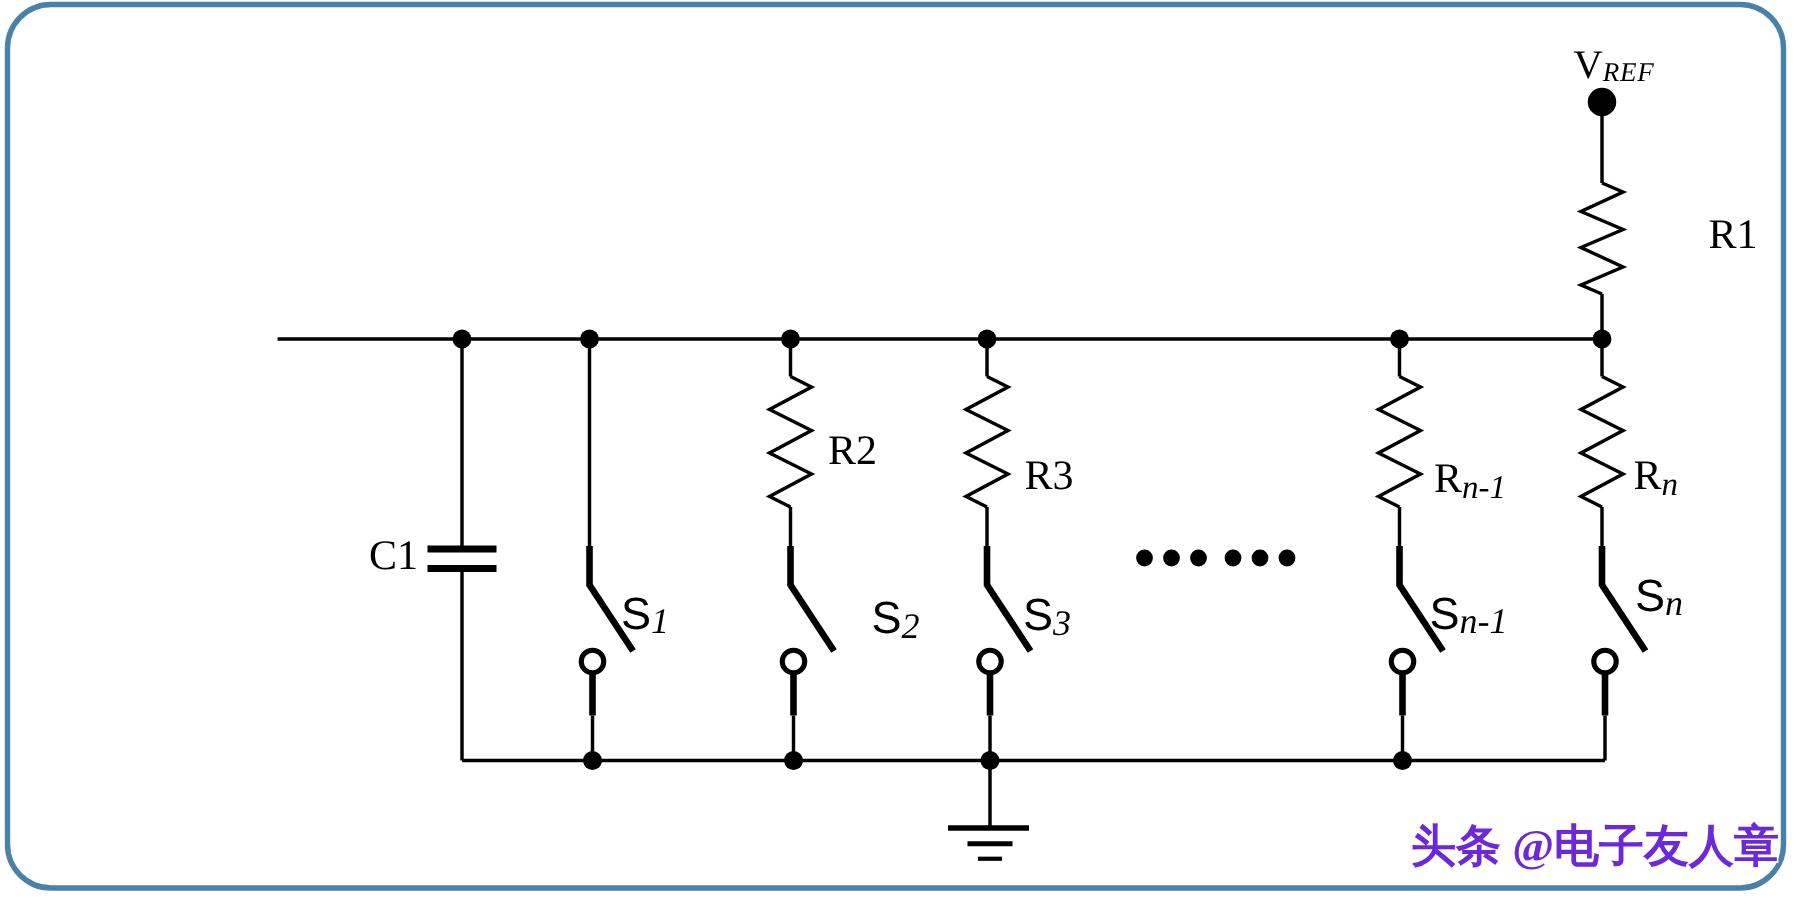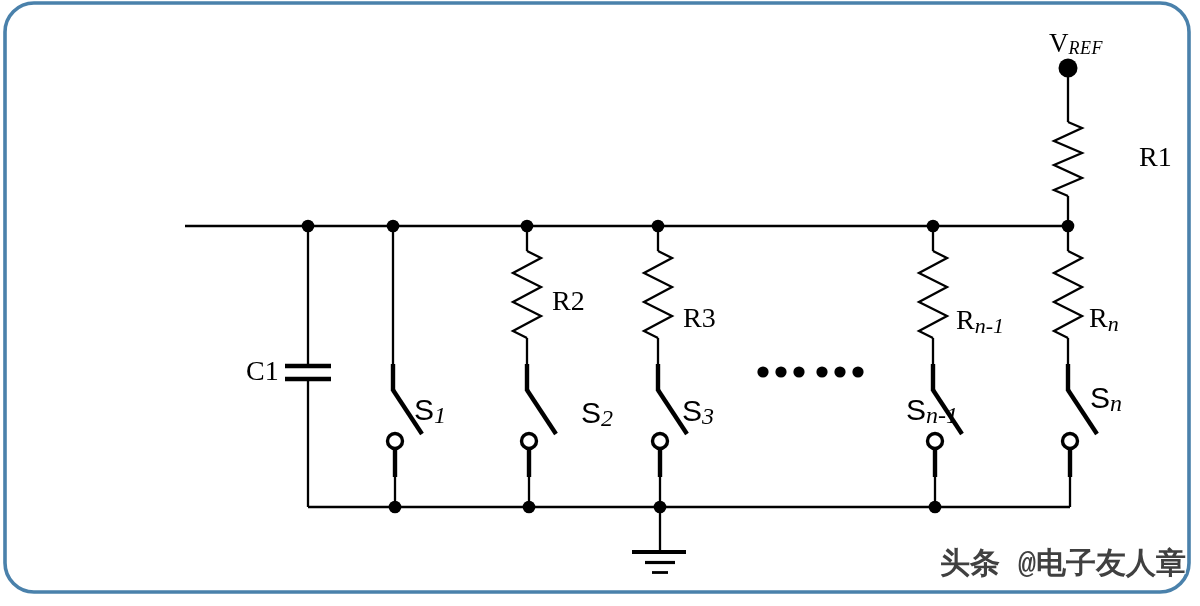--- a/index.html
+++ b/index.html
@@ -22,26 +22,26 @@
   .vref .sub{font-size:18px;top:2px;letter-spacing:.5px;}
   .lr1{left:1091px;top:143px;margin-left:48px;}
   .lc1{left:246px;top:357px;}
   .lr2{left:552px;top:287px;}
   .lr3{left:683px;top:304px;}
   .lrn1{left:956px;top:306px;}
   .lrn{left:1089px;top:304px;}
   .ls1{left:414px;top:395px;}
   .ls2{left:581px;top:398px;}
   .ls3{left:682px;top:396px;}
-  .lsn1{left:906px;top:395px;}
+  .lsn1{left:953px;top:395px;}
   .lsn{left:1090px;top:383px;}
   .s-label .main{font-family:"Liberation Sans", sans-serif;font-size:30px;}
   .s-label .sub{font-size:24px;top:3px;}
   .watermark{left:880px;top:550px;width:306px;text-align:right;
-             font-family:Liberation Mono, monospace;font-size:30px;font-weight:700;color:#404040;
+             font-family:Liberation Serif, serif;font-size:30px;font-weight:700;color:#6d28d9;
              text-shadow:1px 1px 0 #ffffff;}
 </style>
 </head>
 <body>
 
 <div class="stage">
 
   <svg width="1200" height="606" viewBox="0 0 1200 606">
 
     <rect class="border" x="5" y="3" width="1184" height="589" rx="29"></rect>

